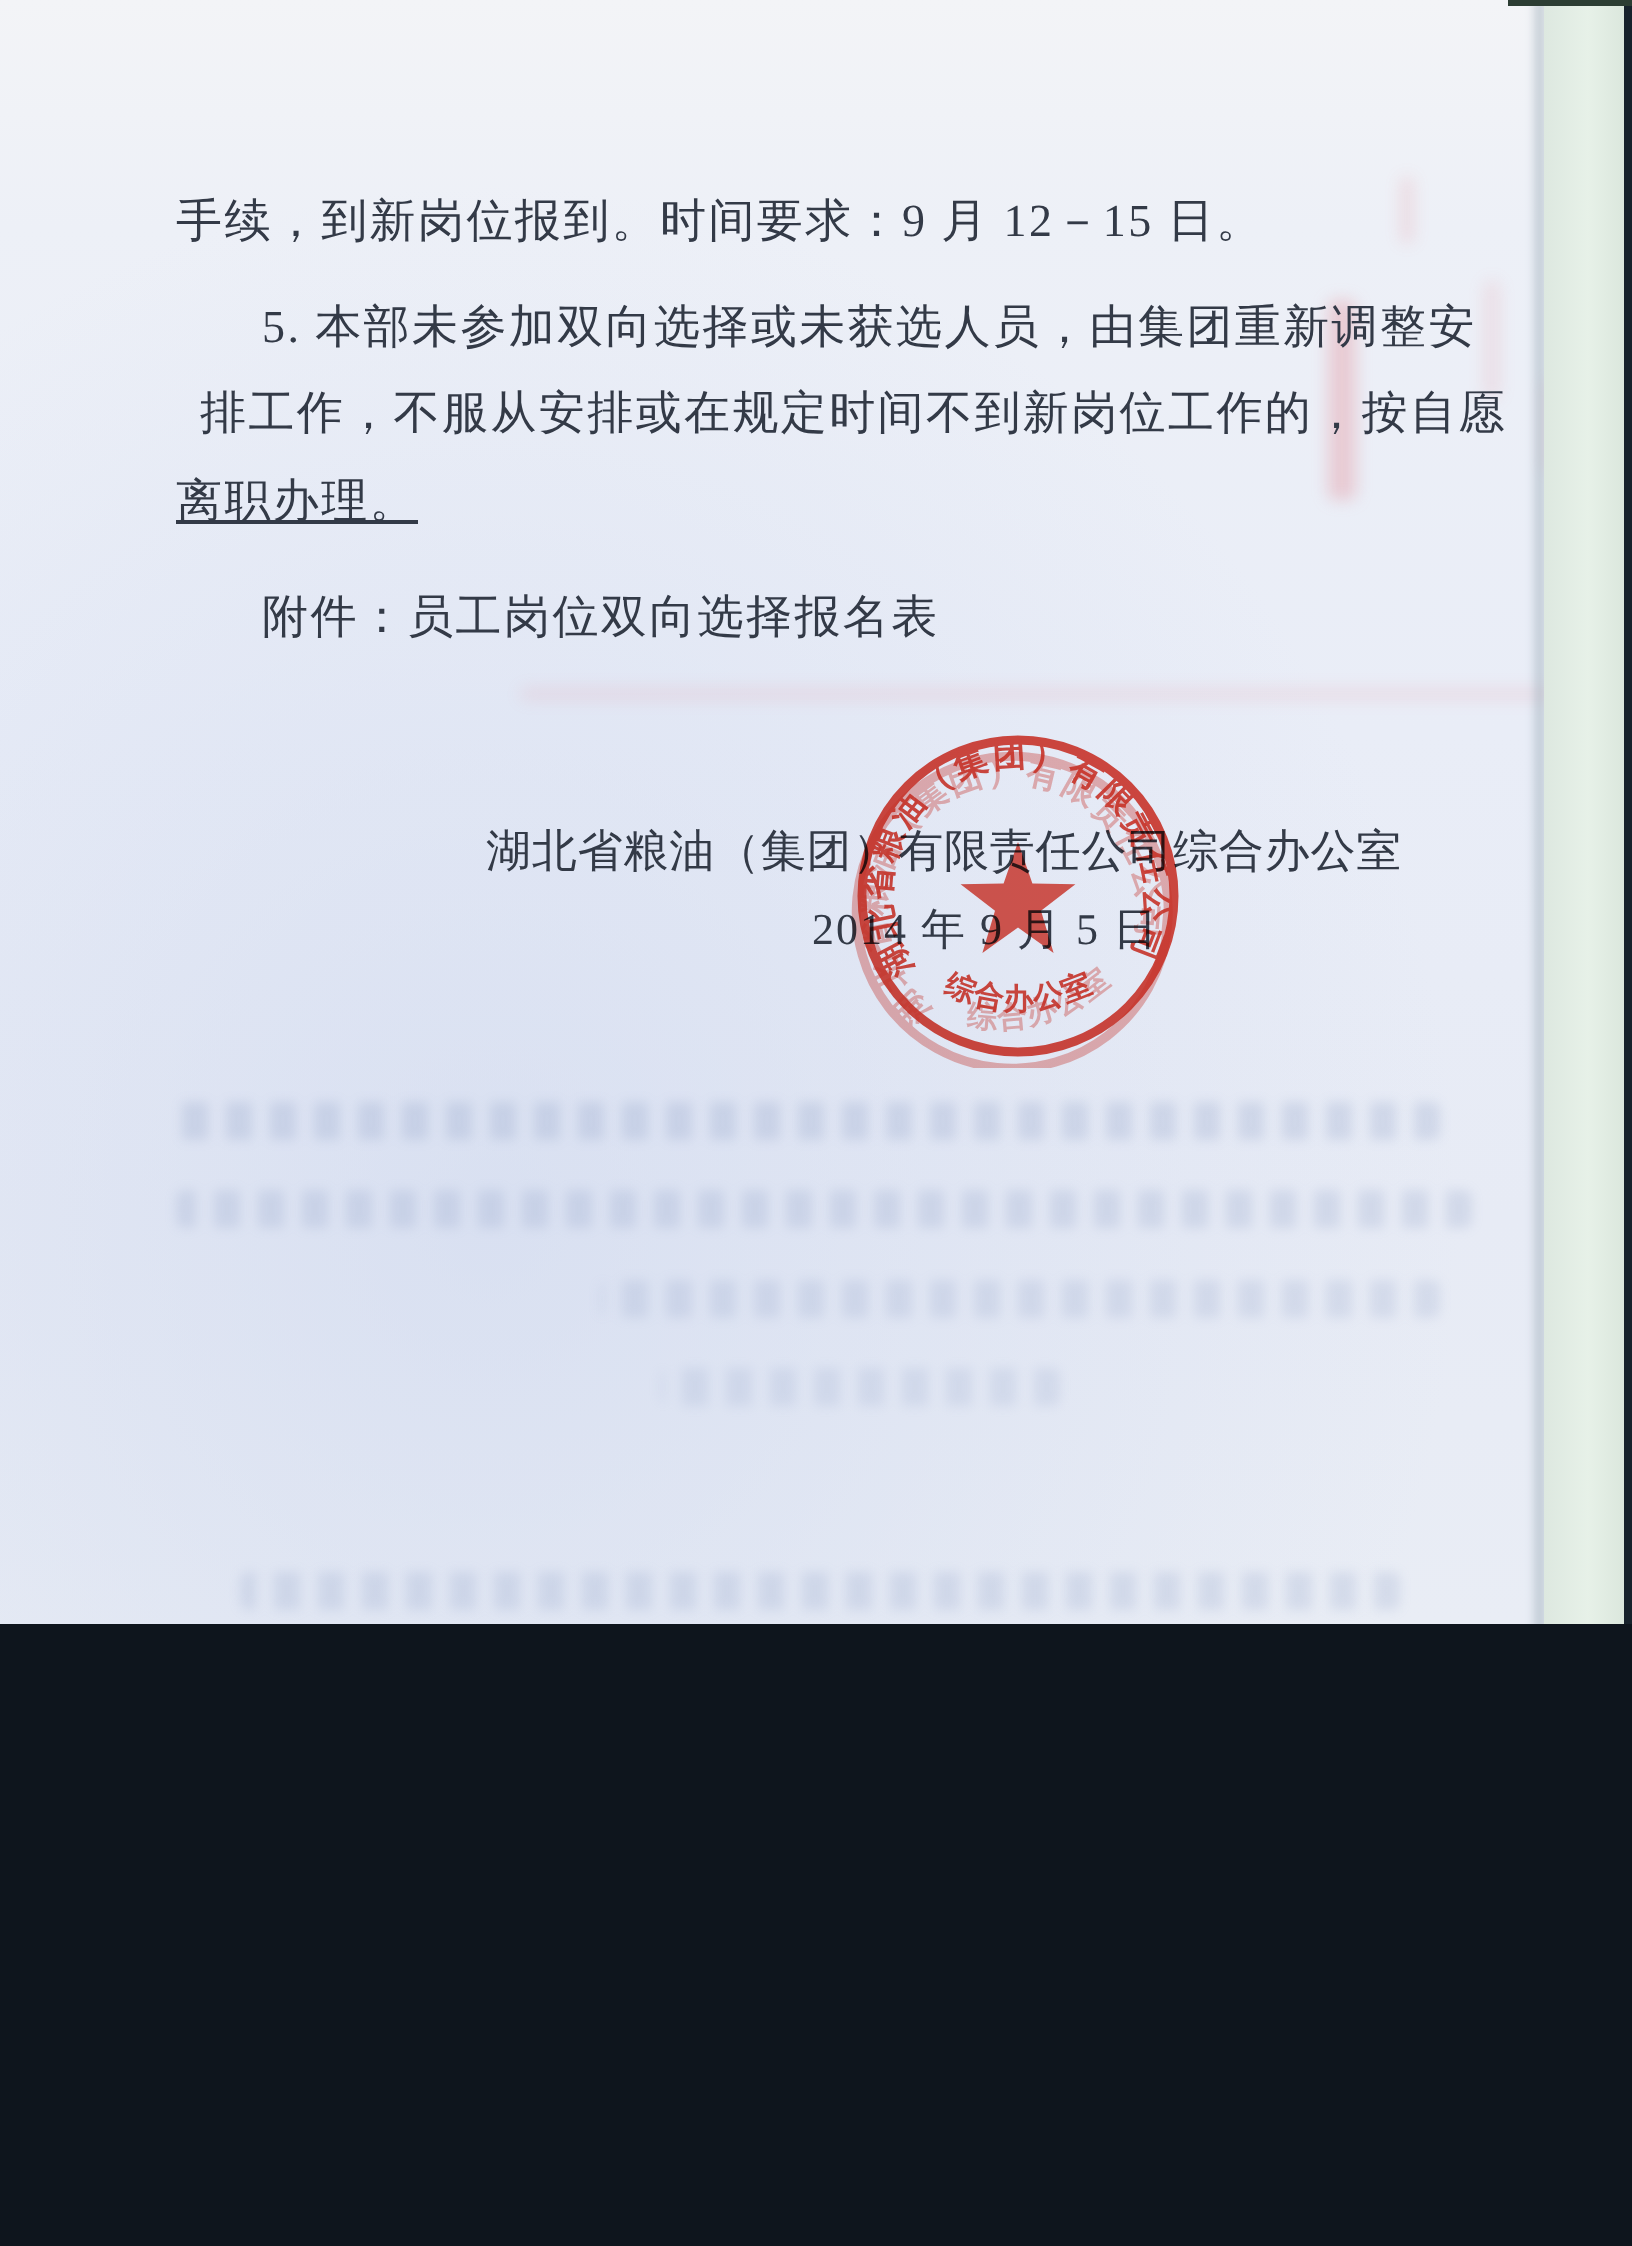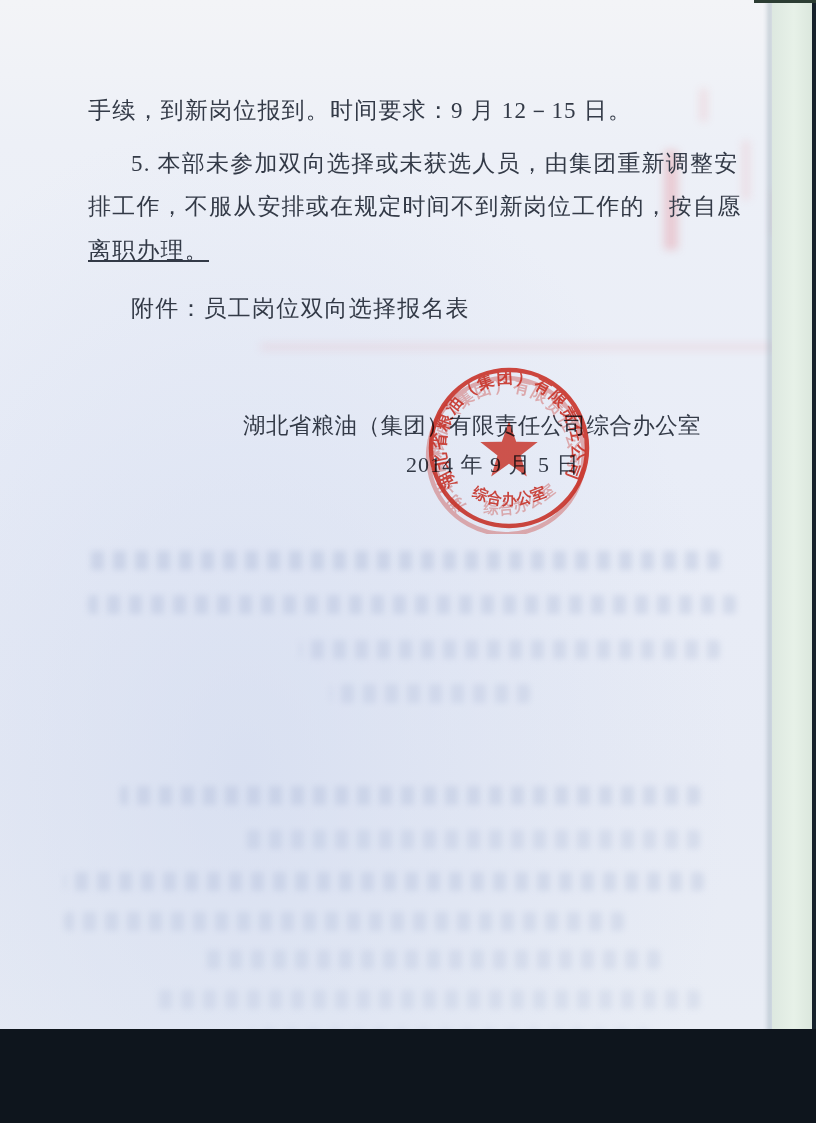--- a/index.html
+++ b/index.html
@@ -1,17 +1,17 @@
 <!DOCTYPE html>
 <html><head>
 <meta charset="utf-8">
 <style>
   html,body{margin:0;padding:0;background:#0e151d;}
   #page{
-    position:relative;width:816px;height:1029px;overflow:hidden;
+    position:relative;width:816px;height:812px;overflow:hidden;
     font-family:"Liberation Serif","DejaVu Serif",serif;
     background:
       radial-gradient(ellipse at 30% 75%, rgba(205,215,238,.55) 0%, rgba(205,215,238,0) 60%),
       linear-gradient(180deg,#f3f4f7 0%,#edf0f7 14%,#e9edf7 45%,#e7ebf5 75%,#e9edf5 100%);
   }
   .txt{position:absolute;color:#333a47;font-size:23px;letter-spacing:1.2px;white-space:nowrap;}
   .ghost{
     position:absolute;height:19px;border-radius:4px;transform:scaleX(-1);
     background:repeating-linear-gradient(90deg, rgba(141,158,197,.6) 0 13px, rgba(141,158,197,0) 13px 22px);
     filter:blur(3px);opacity:.42;
@@ -39,21 +39,21 @@
   <div class="ghost" style="left:250px;top:1028px;width:400px;opacity:.2;"></div>
 
   <div class="pink" style="left:664px;top:150px;width:14px;height:100px;"></div>
   <div class="pink" style="left:700px;top:88px;width:7px;height:34px;opacity:.6;"></div>
   <div class="pink" style="left:742px;top:140px;width:8px;height:60px;opacity:.5;"></div>
   <div class="pink" style="left:772px;top:190px;width:9px;height:46px;opacity:.5;"></div>
   <div class="pink" style="left:260px;top:344px;width:520px;height:6px;opacity:.5;"></div>
 
   <div class="txt" style="left:88px;top:95px;">手续，到新岗位报到。时间要求：9 月 12－15 日。</div>
   <div class="txt" style="left:131px;top:148px;text-align:center;">5. 本部未参加双向选择或未获选人员，由集团重新调整安</div>
-  <div class="txt" style="left:88px;top:191px;">排工作，不服从安排或在规定时间不到新岗位工作的，按自愿</div>
+  <div class="txt" style="left:100px;top:191px;">排工作，不服从安排或在规定时间不到新岗位工作的，按自愿</div>
   <div class="txt" style="left:88px;top:235px;text-decoration:underline;">离职办理。</div>
   <div class="txt" style="left:131px;top:293px;font-family:Liberation Mono, monospace;">附件：员工岗位双向选择报名表</div>
 
   <div class="txt" style="left:243px;top:410px;font-size:22.5px;letter-spacing:0.4px;">湖北省粮油（集团）有限责任公司综合办公室</div>
   <div class="txt" style="left:406px;top:450px;font-size:22px;letter-spacing:1px;">2014 年 9 月 5 日</div>
 
   <div class="txt" style="left:96px;top:1033px;font-size:20px;color:#49505e;">2</div>
 
   <svg id="seal" width="172" height="172" viewBox="0 0 172 172">
     <defs>

